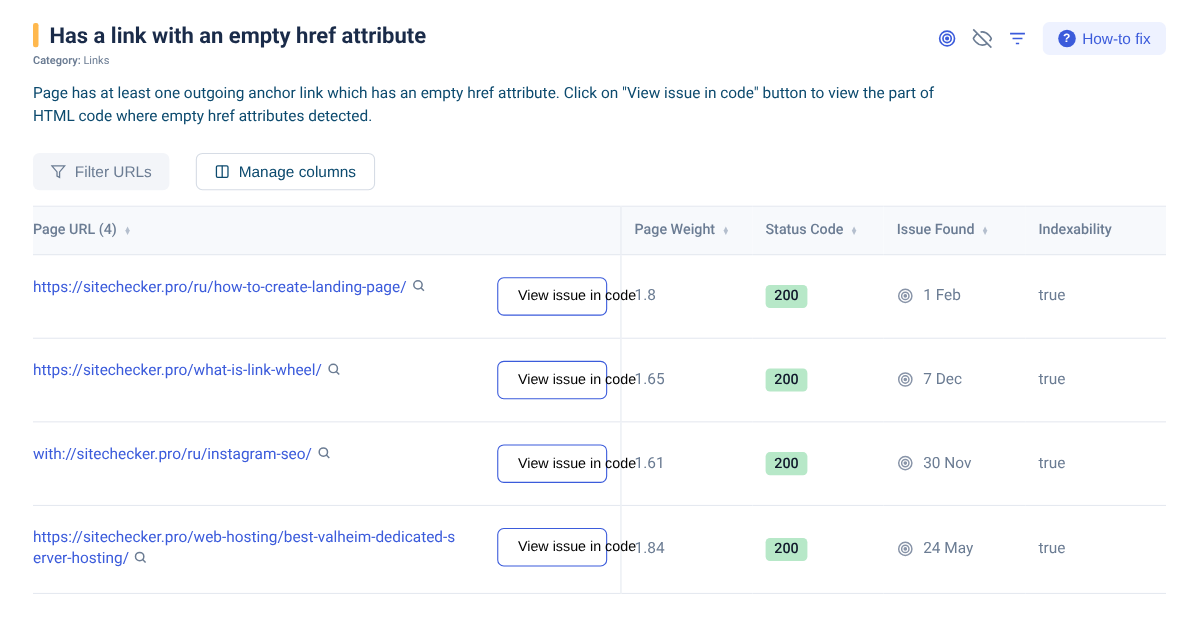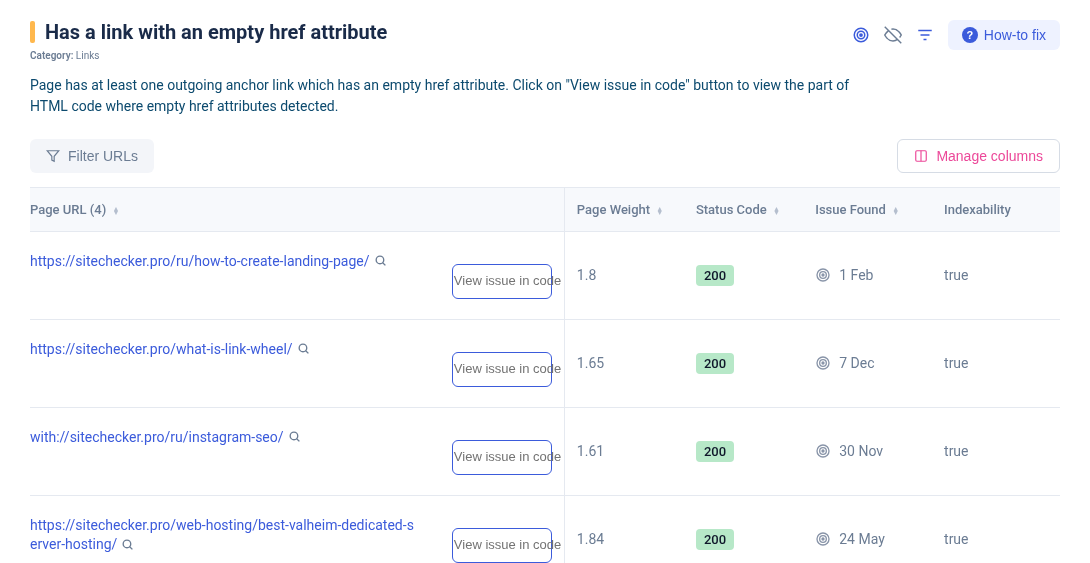--- a/index.html
+++ b/index.html
@@ -93,40 +93,39 @@
       background: #3b5bdb;
       color: #fff;
       font-size: 11px;
       font-weight: 700;
       display: flex;
       align-items: center;
       justify-content: center;
     }
     .toolbar {
       display: flex;
-      gap: 12px;
+      gap: 24px;
       margin-bottom: 14px;
-      justify-content: space-between;
     }
     .tool-btn {
       border: none;
       background: #f3f5f9;
       color: #6b7c93;
       padding: 8px 16px;
       border-radius: 6px;
       font-size: 14px;
       cursor: pointer;
       display: flex;
       align-items: center;
       gap: 8px;
     }
     .tool-btn.outlined {
       background: #fff;
       border: 1px solid #d6dce5;
-      color: #ec4899;
+      color: #0c4a6e;
     }
     .table {
       width: 100%;
       border-collapse: collapse;
     }
     .thead-row {
       background: #f7f9fc;
       border-top: 1px solid #e5e9f0;
       border-bottom: 1px solid #e5e9f0;
     }
@@ -180,31 +179,30 @@
     }
     .url-mag {
       color: #6b7c93;
       display: inline-block;
       margin-left: 4px;
       vertical-align: middle;
     }
     .view-btn {
       border: 1px solid #3b5bdb;
       background: #fff;
-      color: #737373;
+      color: #000000;
       border-radius: 6px;
-      padding: 8px 1px;
+      padding: 8px 18px;
       font-size: 13px;
       cursor: pointer;
       text-align: center;
       line-height: 1.3;
       white-space: nowrap;
       flex-shrink: 0;
       width: 100px;
-      margin-top: 12px;
     }
     .status-badge {
       background: #b7e8c8;
       color: #0f172a;
       padding: 3px 8px;
       border-radius: 4px;
       font-size: 13px;
       font-weight: 500;
       display: inline-block;
     }

